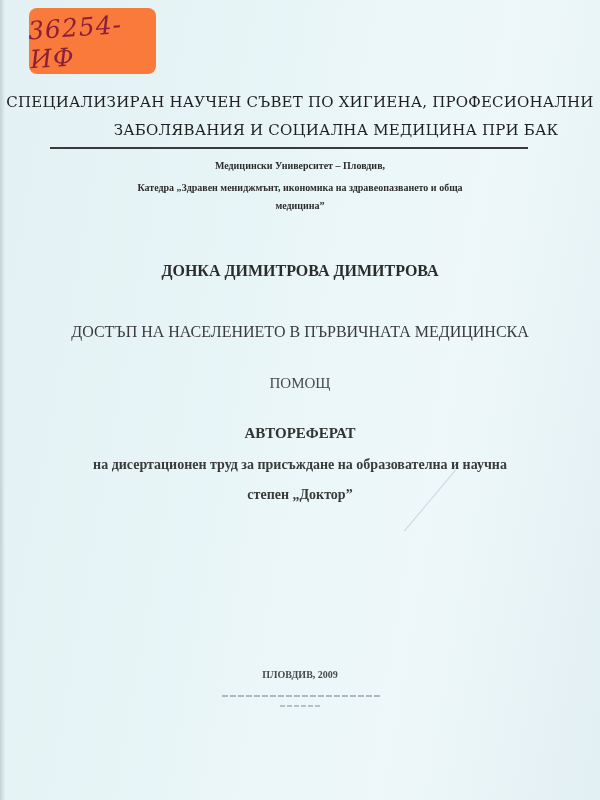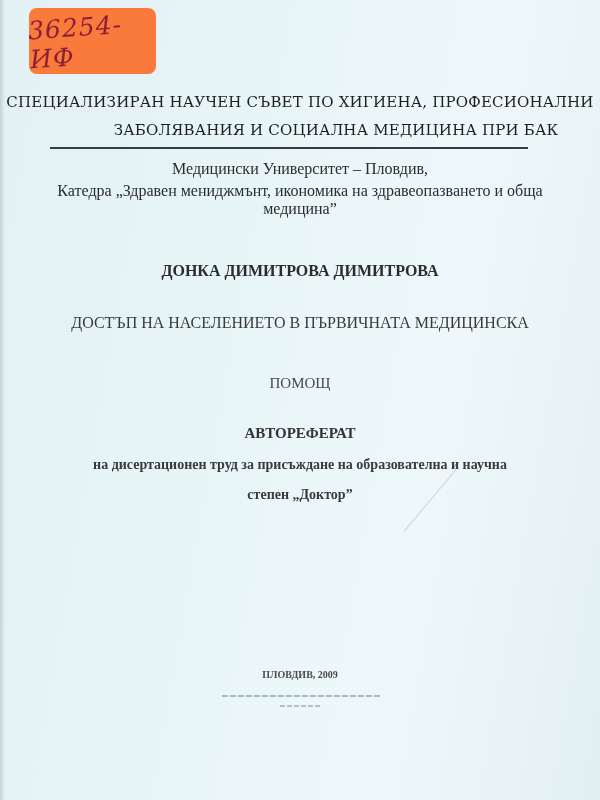--- a/index.html
+++ b/index.html
@@ -60,34 +60,34 @@
     .rule {
       position: absolute;
       left: 50px; top: 147px;
       width: 478px; height: 2px;
       background: #3a3a3a;
     }
     .line {
       position: absolute;
       left: 0; width: 600px;
       text-align: center;
-      font-weight: normal;
-      font-size: 16px;
+      font-weight: bold;
+      font-size: 10px;
       color: #2c2c2c;
     }
     .uni { top: 160px; }
     .dept1 { top: 182px; }
     .dept2 { top: 200px; }
     .author {
       top: 262px;
       font-size: 16px;
       font-weight: bold;
     }
     .title1 {
-      top: 314px;
+      top: 323px;
       font-size: 16px;
       font-weight: normal;
       color: #3a3a3a;
     }
     .title2 {
       top: 349px;
       font-size: 15px;
       font-weight: normal;
       color: #4a4a4a;
       margin-top: 26px;

